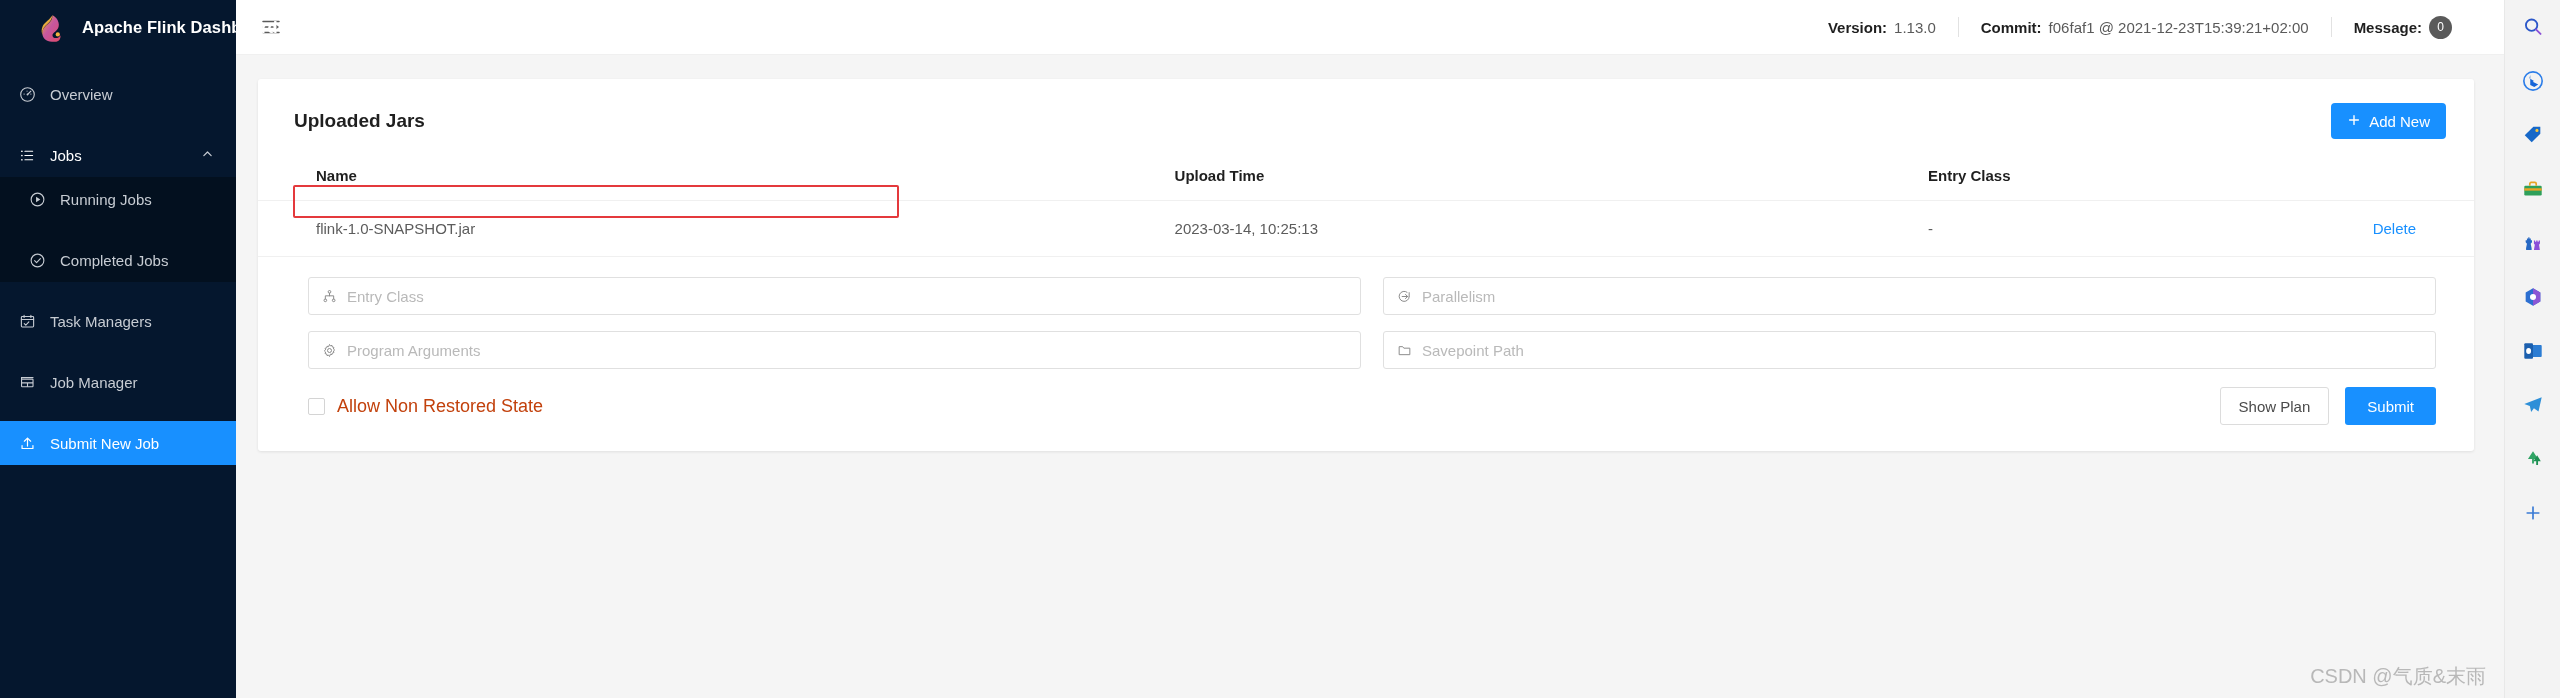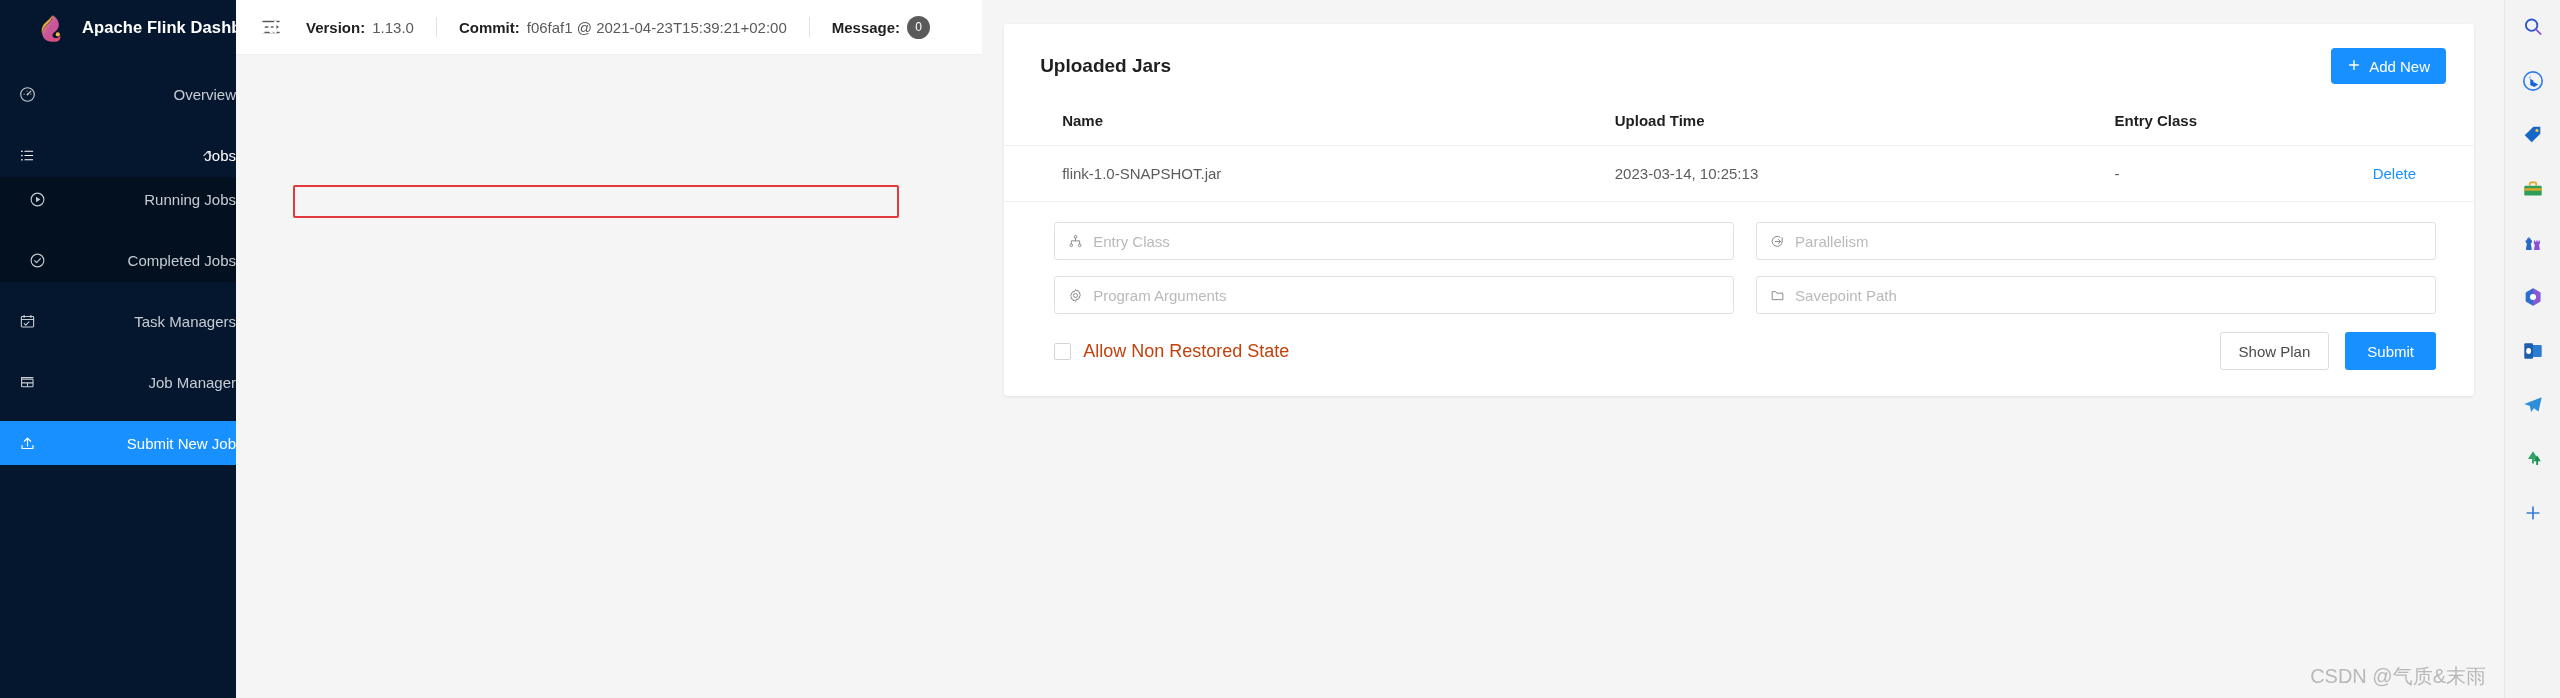--- a/index.html
+++ b/index.html
@@ -22,33 +22,32 @@
   .brand-logo { width: 34px; height: 34px; position: relative; }
   .brand-title {
     color: #ffffff; font-size: 16.5px; font-weight: bold; letter-spacing: .1px;
     white-space: nowrap;
   }
   .nav { margin-top: 17px; }
   .nav-item {
     height: 44px; display: flex; align-items: center; gap: 14px;
     padding-left: 18px; color: #c7ccd3; font-size: 15px; cursor: pointer;
     position: relative;
-    justify-content: space-between;
   }
   .nav-item.sub { padding-left: 28px; background: #03101f; font-size: 15px; }
   .nav-item.active { background: #1890ff; color: #ffffff; }
   .nav-icon { width: 18px; height: 18px; flex: 0 0 18px; display: flex; align-items: center; justify-content: center; }
   .nav-icon svg { display: block; }
   .nav-label { white-space: nowrap; }
   .nav-caret { position: absolute; right: 22px; top: 50%; transform: translateY(-50%); }
   .nav-gap { height: 17px; }
   .sub-group { background: #03101f; }
 
   
-  .main { flex: 1; height: 519px; background: #f5f5f5; display: flex; flex-direction: row; min-width: 0; }
+  .main { flex: 1; height: 519px; background: #f5f5f5; display: flex; flex-direction: column; min-width: 0; }
   .topbar {
     height: 55px; background: #ffffff; display: flex; align-items: center;
     padding: 0 30px 0 22px; border-bottom: 1px solid #f0f0f0;
   }
   .fold-btn { width: 26px; height: 26px; cursor: pointer; display: flex; align-items: center; justify-content: center; }
   .topbar-spacer { flex: 1; }
   .topbar-info { display: flex; align-items: center; color: #5a5a5a; font-size: 15px; white-space: nowrap; }
   .topbar-info b { color: #1f1f1f; font-weight: bold; }
   .meta-block { display: flex; align-items: center; gap: 7px; padding: 0 22px; }
   .meta-sep { width: 1px; height: 20px; background: #e2e2e2; }
@@ -265,21 +264,21 @@
       </div>
       <div class="topbar-spacer"></div>
       <div class="topbar-info">
         <span class="meta-block">
           <b>Version:</b>
           <span>1.13.0</span>
         </span>
         <span class="meta-sep"></span>
         <span class="meta-block">
           <b>Commit:</b>
-          <span>f06faf1 @ 2021-04-23T15:39:21+02:00</span>
+          <span>f06faf1 @ 2021-12-23T15:39:21+02:00</span>
         </span>
         <span class="meta-sep"></span>
         <span class="meta-block">
           <b>Message:</b>
           <span class="badge">0</span>
         </span>
       </div>
     </div>
 
     <div class="content">

